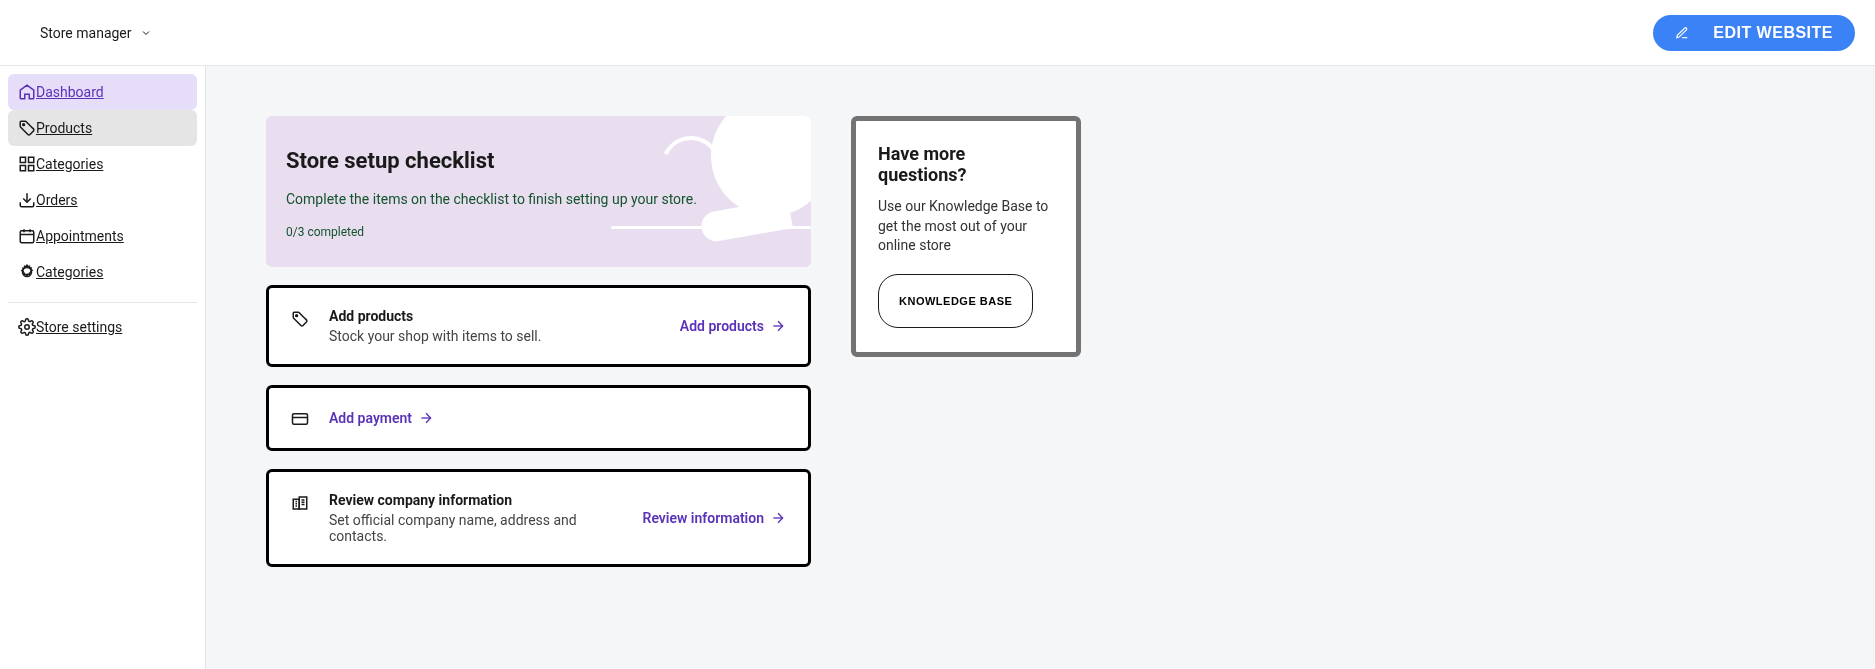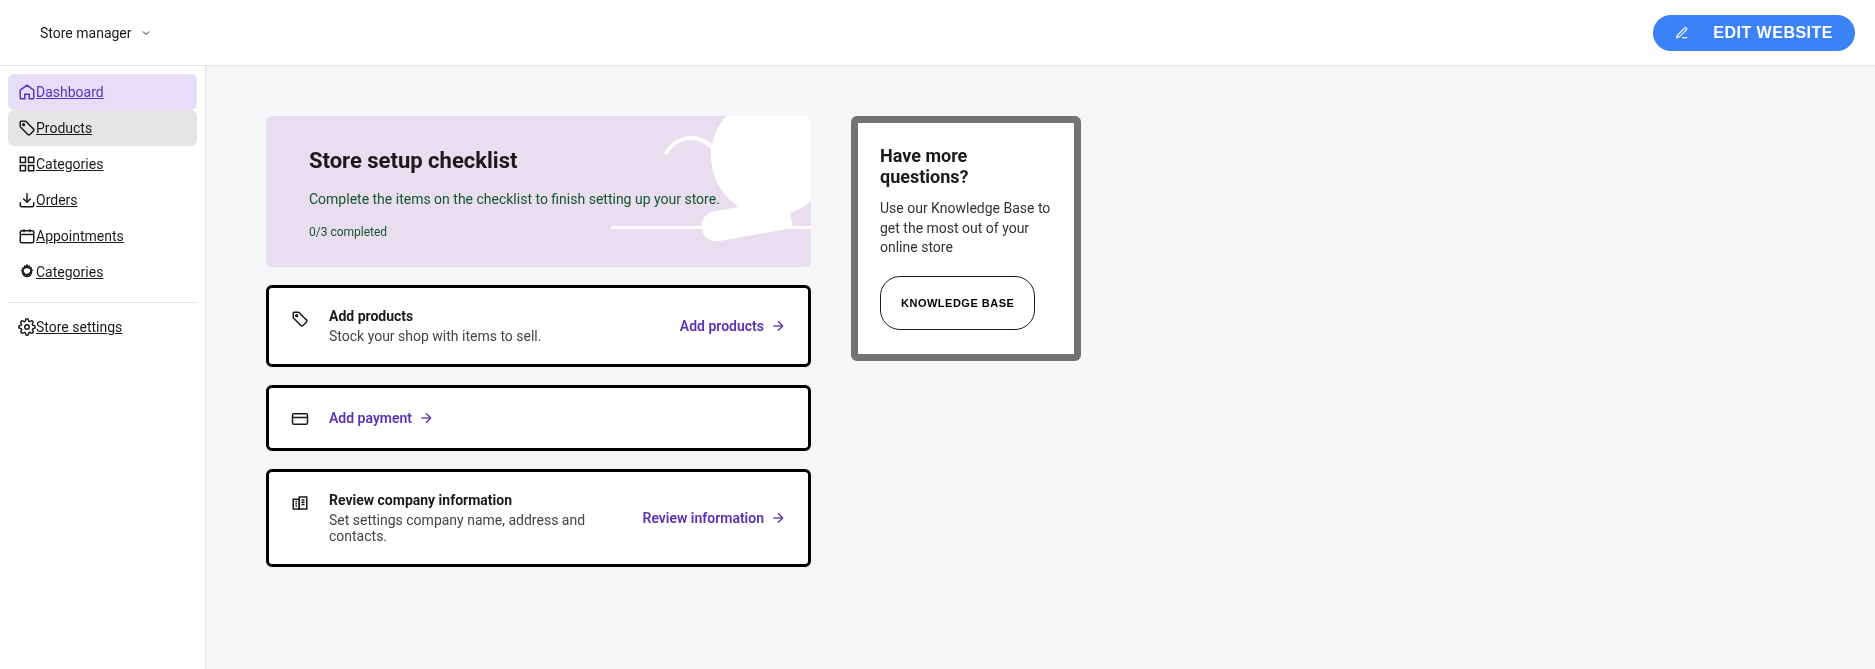--- a/index.html
+++ b/index.html
@@ -97,21 +97,21 @@
     width: 545px;
     flex-shrink: 0;
   }
   .col-right {
     width: 230px;
     flex-shrink: 0;
   }
   .hero {
     background: #E9DEEF;
     border-radius: 6px;
-    padding: 32px 43px 28px;
+    padding: 32px 20px 28px;
     position: relative;
     overflow: hidden;
   }
   .hero h1 {
     font-size: 22px;
     font-weight: 700;
     margin-bottom: 18px;
   }
   .hero .subtitle {
     font-size: 14px;
@@ -193,21 +193,21 @@
     font-weight: 600;
     font-size: 14px;
     display: flex;
     align-items: center;
     gap: 6px;
     cursor: pointer;
     white-space: nowrap;
   }
   .kb-card {
     background: #fff;
-    border: 7px solid #737373;
+    border: 5px solid #737373;
     border-radius: 6px;
     padding: 22px 22px 24px;
   }
   .kb-card h2 {
     font-size: 18px;
     font-weight: 700;
     margin-bottom: 12px;
   }
   .kb-card .kb-desc {
     font-size: 14px;
@@ -391,21 +391,21 @@
                 <line x1="6" y1="10" x2="8" y2="10"></line>
                 <line x1="6" y1="13" x2="8" y2="13"></line>
                 <line x1="6" y1="16" x2="8" y2="16"></line>
                 <line x1="14" y1="8" x2="18" y2="8"></line>
                 <line x1="14" y1="11" x2="18" y2="11"></line>
                 <line x1="14" y1="14" x2="18" y2="14"></line>
               </svg>
           </div>
           <div class="card-body">
             <div class="card-title">Review company information</div>
-            <div class="card-desc">Set settings company name, address and contacts.</div>
+            <div class="card-desc">Set official company name, address and contacts.</div>
           </div>
           <a class="card-action">
             <span>Review information</span>
             <span>
               <svg width="16" height="16" viewBox="0 0 24 24" fill="none" stroke="#5A32B8" stroke-width="2">
                   <line x1="5" y1="12" x2="19" y2="12"></line>
                   <polyline points="12 5 19 12 12 19"></polyline>
                 </svg>
             </span>
           </a>

